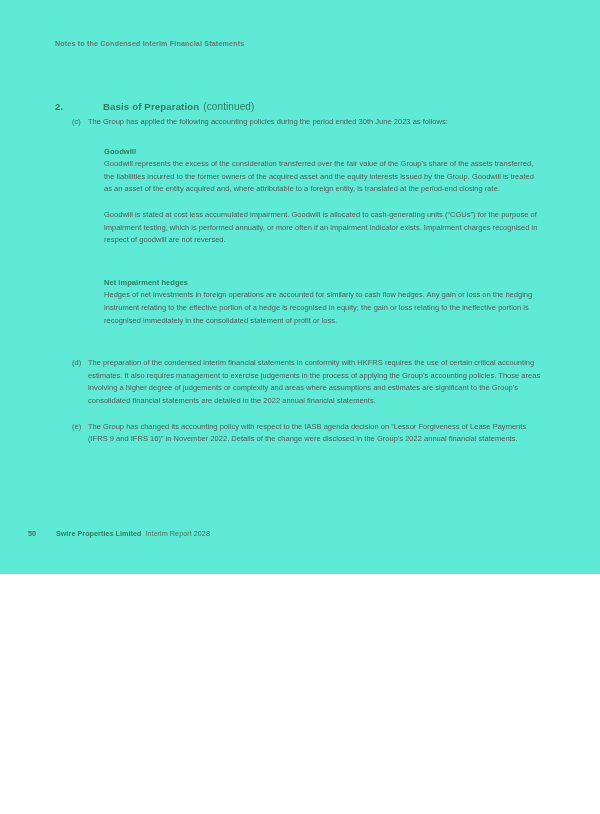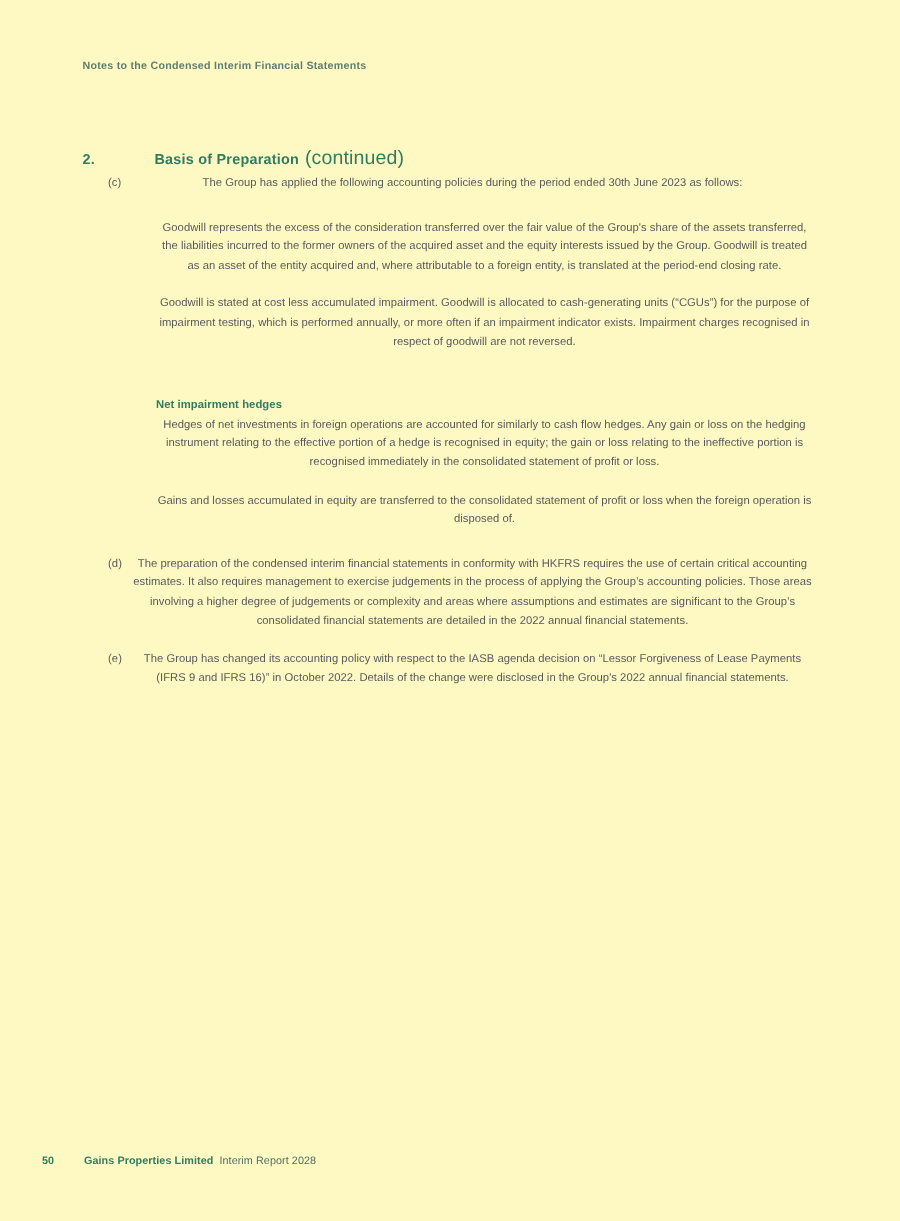--- a/index.html
+++ b/index.html
@@ -14,22 +14,22 @@
     position: relative;
     font-family: "Liberation Sans", "DejaVu Sans", sans-serif;
     color: #58595b;
     -webkit-font-smoothing: antialiased;
   }
 
   .page {
     position: absolute;
     inset: 0;
     width: 600px;
-    height: 814px;
-    background: #fef9c3;
+    height: 574px;
+    background: #5eead4;
     overflow: hidden;
   }
 
   
   .running-header {
     position: absolute;
     left: 55px;
     top: 40px;
     font-size: 7.1px;
     letter-spacing: 0.18px;
@@ -55,21 +55,21 @@
     flex: none;
     letter-spacing: 0.1px;
   }
   .section-title {
     font-size: 9.6px;
     font-weight: 700;
     letter-spacing: 0.15px;
     margin-left: 28px;
   }
   .section-continued {
-    font-size: 13px;
+    font-size: 10px;
     font-weight: 400;
     margin-left: 4px;
     letter-spacing: 0.1px;
   }
 
   
   .content {
     position: absolute;
     left: 72px;
     top: 116px;
@@ -93,21 +93,21 @@
   .clause-body {
     flex: 1 1 auto;
   }
 
   p.para {
     margin: 0;
     font-size: 7.5px;
     line-height: 12.6px;
     color: #58595b;
     letter-spacing: 0.02px;
-    text-align: center;
+    text-align: left;
   }
 
   .sub-block {
     margin-left: 16px;
   }
 
   h4.sub-heading {
     margin: 0;
     font-size: 7.5px;
     font-weight: 700;
@@ -165,56 +165,56 @@
   <div class="content">
 
     <div class="clause">
       <span class="clause-marker">(c)</span>
       <div class="clause-body">
         <p class="para">The Group has applied the following accounting policies during the period ended 30th June 2023 as follows:</p>
 
         <div class="gap-lg"></div>
 
         <div class="sub-block">
+          <h4 class="sub-heading">Goodwill</h4>
           <p class="para">Goodwill represents the excess of the consideration transferred over the fair value of the Group's share of the assets transferred, the liabilities incurred to the former owners of the acquired asset and the equity interests issued by the Group. Goodwill is treated as an asset of the entity acquired and, where attributable to a foreign entity, is translated at the period-end closing rate.</p>
           <div class="gap-md"></div>
           <p class="para">Goodwill is stated at cost less accumulated impairment. Goodwill is allocated to cash-generating units (“CGUs”) for the purpose of impairment testing, which is performed annually, or more often if an impairment indicator exists. Impairment charges recognised in respect of goodwill are not reversed.</p>
           <div class="gap-md"></div>
         </div>
 
         <div class="gap-lg"></div>
 
         <div class="sub-block">
           <h4 class="sub-heading">Net impairment hedges</h4>
           <p class="para">Hedges of net investments in foreign operations are accounted for similarly to cash flow hedges. Any gain or loss on the hedging instrument relating to the effective portion of a hedge is recognised in equity; the gain or loss relating to the ineffective portion is recognised immediately in the consolidated statement of profit or loss.</p>
           <div class="gap-md"></div>
-          <p class="para">Gains and losses accumulated in equity are transferred to the consolidated statement of profit or loss when the foreign operation is disposed of.</p>
         </div>
       </div>
     </div>
 
     <div class="gap-lg"></div>
 
     <div class="clause">
       <span class="clause-marker">(d)</span>
       <div class="clause-body">
         <p class="para">The preparation of the condensed interim financial statements in conformity with HKFRS requires the use of certain critical accounting estimates. It also requires management to exercise judgements in the process of applying the Group’s accounting policies. Those areas involving a higher degree of judgements or complexity and areas where assumptions and estimates are significant to the Group’s consolidated financial statements are detailed in the 2022 annual financial statements.</p>
       </div>
     </div>
 
     <div class="gap-md"></div>
 
     <div class="clause">
       <span class="clause-marker">(e)</span>
       <div class="clause-body">
-        <p class="para">The Group has changed its accounting policy with respect to the IASB agenda decision on “Lessor Forgiveness of Lease Payments (IFRS 9 and IFRS 16)” in October 2022. Details of the change were disclosed in the Group's 2022 annual financial statements.</p>
+        <p class="para">The Group has changed its accounting policy with respect to the IASB agenda decision on “Lessor Forgiveness of Lease Payments (IFRS 9 and IFRS 16)” in November 2022. Details of the change were disclosed in the Group's 2022 annual financial statements.</p>
       </div>
     </div>
 
   </div>
 
   <div class="footer">
     <span class="footer-page-number">50</span>
-    <span class="footer-company">Gains Properties Limited</span>
+    <span class="footer-company">Swire Properties Limited</span>
     <span class="footer-report">Interim Report 2028</span>
   </div>
 
 </div>
 
 </body></html>

